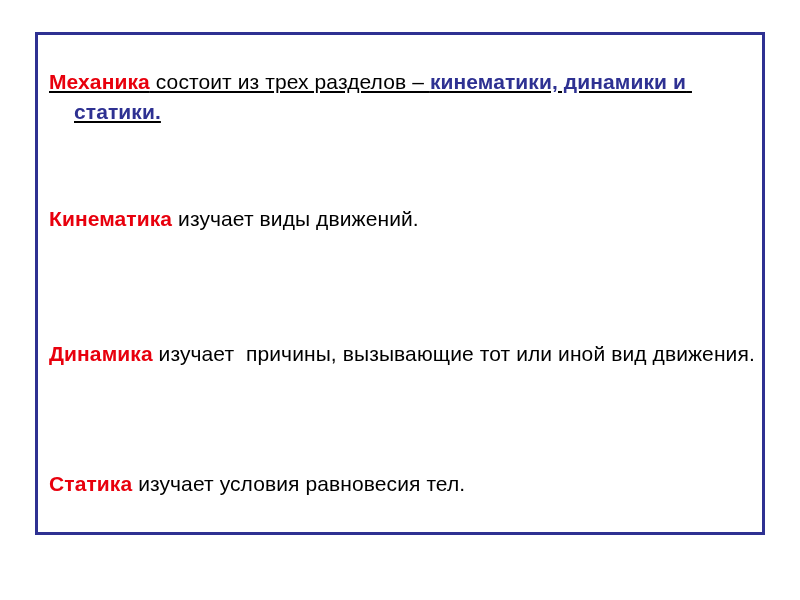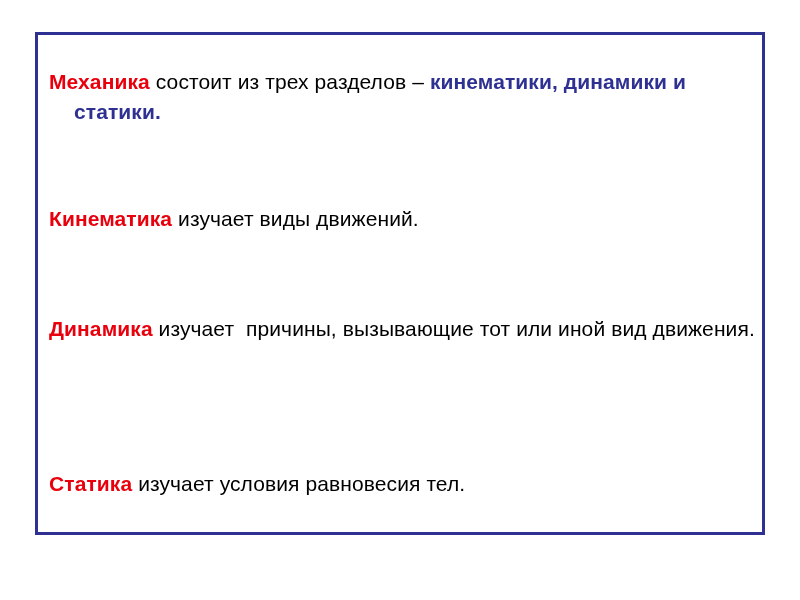--- a/index.html
+++ b/index.html
@@ -39,23 +39,23 @@
     box-sizing: border-box;
     padding-left: 25px;
     text-indent: -25px;
     font-size: 21px;
     line-height: 30px;
     color: #000000;
     letter-spacing: 0.1px;
     white-space: pre-wrap;
   }
 
-  #statement-mechanics { top: 11px; }
+  #statement-mechanics { top: 11px; text-decoration: underline; }
   #statement-kinematics { top: 158px; margin-top: 11px; }
-  #statement-dynamics   { top: 258px; }
+  #statement-dynamics   { top: 283px; }
   #statement-statics    { top: 413px; }
 
   .term {
     font-weight: bold;
     color: #e8000d;
   }
 
   .branch-list {
     font-weight: bold;
     color: #2e3192;

